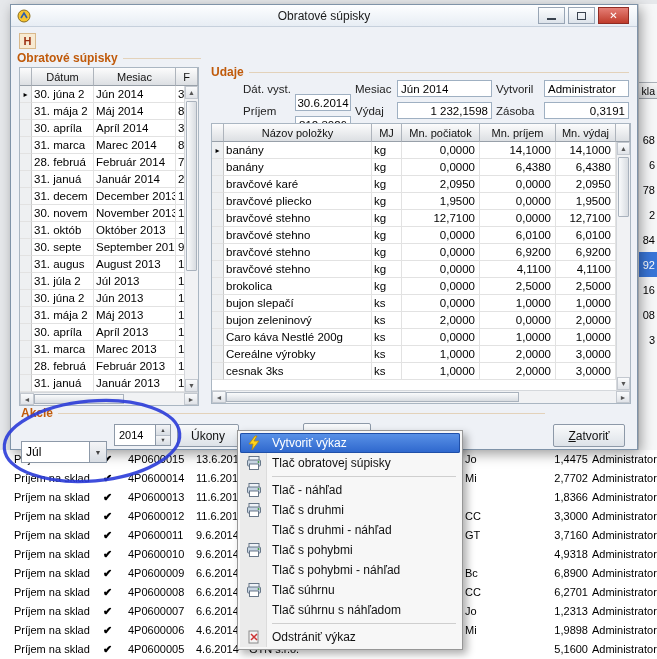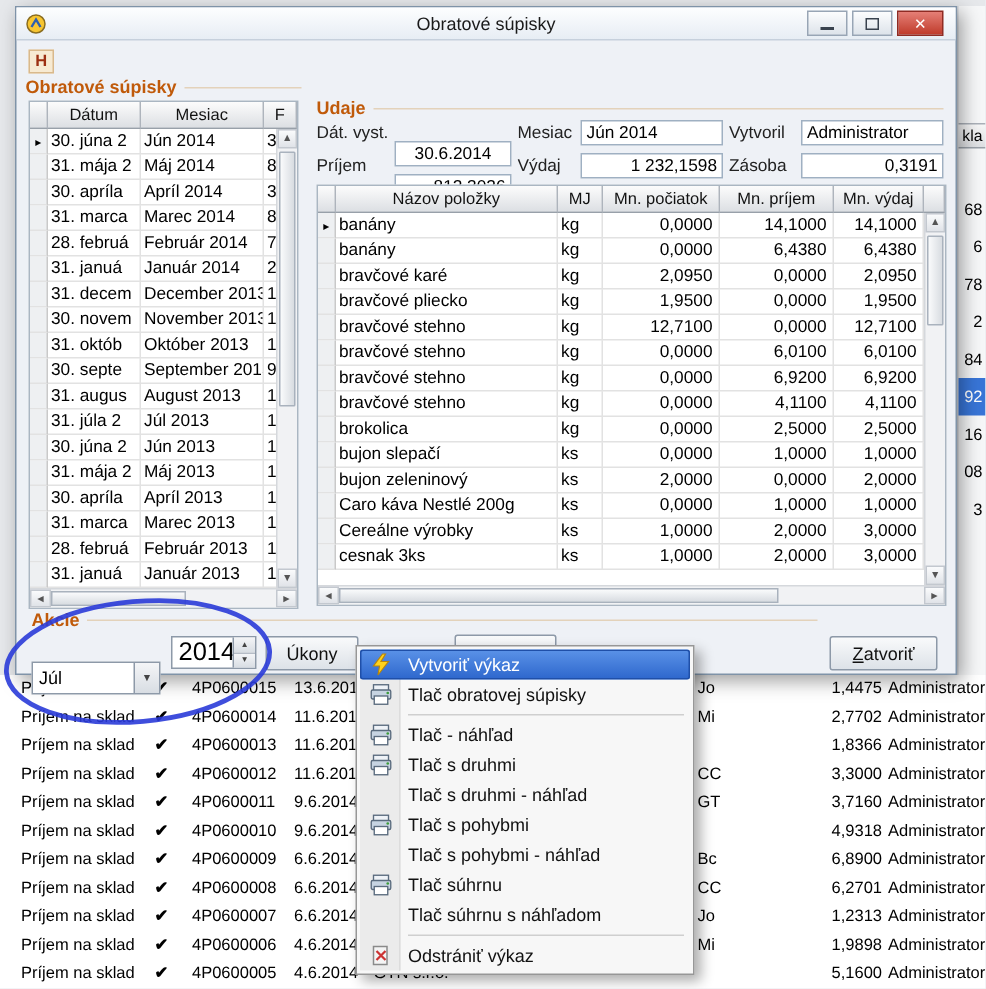--- a/index.html
+++ b/index.html
@@ -67,32 +67,32 @@
   .vthumb { position:absolute; left:1px; right:1px; background:linear-gradient(90deg,#fafbfc,#d8dce1); border:1px solid #a9b2bd; border-radius:1px; }
   .sbtn { height:13px; display:flex; align-items:center; justify-content:center; font-size:7px; color:#555; background:linear-gradient(#fafbfc,#e0e3e8); border:1px solid #c3c8cf; flex:none; }
   .hsb { position:absolute; left:0; right:0; bottom:0; height:13px; display:flex; background:#f1f2f4; border-top:1px solid #d5d8dc; }
   .hsb .sbtn { width:14px; height:100%; }
   .htrack { flex:1; position:relative; }
   .hthumb { position:absolute; top:1px; bottom:1px; left:0; background:linear-gradient(#fafbfc,#d8dce1); border:1px solid #a9b2bd; }
 
   
   .frow { position:absolute; left:6px; width:418px; display:flex; gap:4px; align-items:center; height:19px; font-size:11.5px; }
   .flab { flex:none; color:#222; overflow:hidden; white-space:nowrap; }
-  .fl1 { width:48px; } .fl2 { width:38px; } .fl3 { width:44px; }
+  .fl1 { width:48px;margin-left:32px; } .fl2 { width:38px; } .fl3 { width:44px; }
   .finp { height:17px; background:#fff; border:1px solid #9fb0c2; display:flex; align-items:center; padding:0 3px; font-size:11.5px; overflow:hidden; white-space:nowrap; flex:none; }
   .ctr { justify-content:center; } .rgt { justify-content:flex-end; }
-  .fi-a { width:78px;margin-top:28px; } .fi-b { width:95px; } .fi-c { flex:1; }
+  .fi-a { width:56px;margin-top:28px; } .fi-b { width:95px; } .fi-c { flex:1; }
 
   
   #akcie-cap { position:absolute; left:10px; top:401px; width:524px; }
   .combo { position:absolute; left:10px; top:419px; width:86px; height:22px; background:#fff; border:1px solid #8d99a8; display:flex;margin-top:17px; }
   .combo .val { flex:1; font-size:12px; display:flex; align-items:center; padding-left:4px; overflow:hidden; }
   .combo .drop { width:17px; background:linear-gradient(#f4f5f7,#d8dde3); border-left:1px solid #8d99a8; display:flex; align-items:center; justify-content:center; font-size:7px; color:#444; }
   .spin { position:absolute; left:103px; top:419px; width:57px; height:22px; background:#fff; border:1px solid #8d99a8; display:flex; }
-  .spin .val { flex:1; font-size:17px; padding-left:4px; display:flex; align-items:center; overflow:hidden; }
+  .spin .val { flex:1; font-size:11px; padding-left:4px; display:flex; align-items:center; overflow:hidden; }
   .spin .arrows { width:15px; border-left:1px solid #8d99a8; display:flex; flex-direction:column; }
   .spin .sa { flex:1; font-size:5.5px; display:flex; align-items:center; justify-content:center; background:linear-gradient(#f4f5f7,#d8dde3); color:#444; }
   .spin .sa + .sa { border-top:1px solid #b5bcc6; }
   .pbtn { position:absolute; height:23px; background:linear-gradient(#f9fafb,#dde2e8); border:1px solid #8d99a8; border-radius:2px; font-size:12px; color:#111; display:flex; align-items:center; justify-content:center; }
   #btn-ukony { left:166px; top:419px; width:62px; }
   #btn-tlacit { left:292px; top:418px; width:68px; }
   #btn-zatvorit { left:542px; top:419px; width:72px; }
   .u { text-decoration:underline; }
 
   

